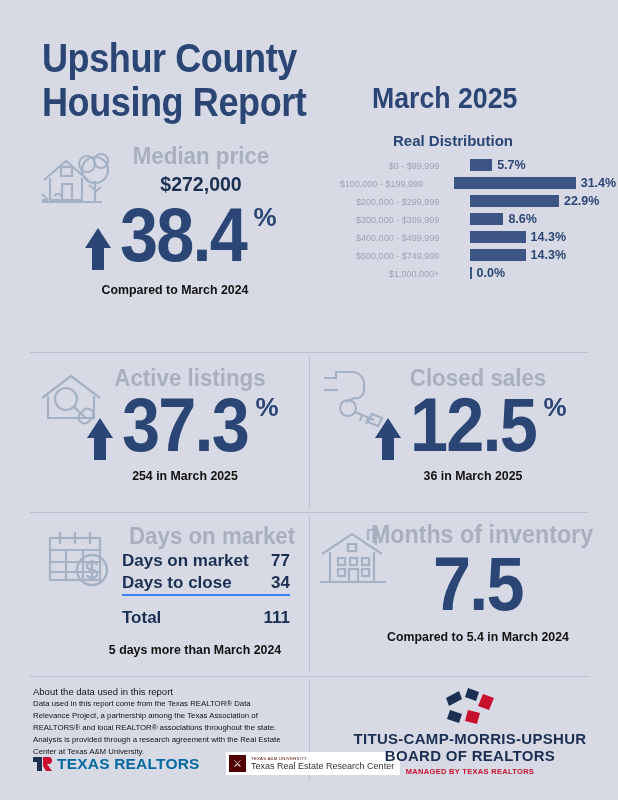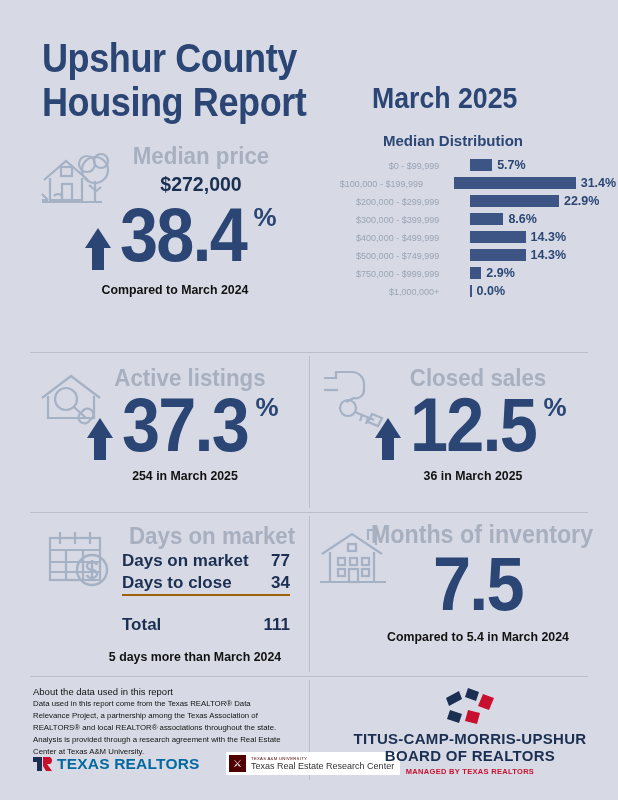--- a/index.html
+++ b/index.html
@@ -219,22 +219,22 @@
   }
   .dom-table td {
     color: #1b2f52;
     font-family: "Liberation Sans Narrow", "Liberation Sans", sans-serif;
     font-weight: bold;
     font-size: 17px;
     padding: 1px 0;
   }
   .dom-table td.val { text-align: right; }
   .dom-table tr.total td {
-    border-top: 2px solid #a16207;
-    padding-top: 19px;
+    border-top: 2px solid #3b82f6;
+    padding-top: 12px;
   }
   #dom-block .footnote { margin-top: 13px; margin-left: 40px; }
 
   
   #moi-block { left: 318px; top: 520px; width: 290px; }
   #moi-block .stat-head { margin-left: 38px; font-size: 25px; }
   #moi-block .big-row { margin-top: -2px; margin-left: 30px; }
   #moi-block .footnote { margin-top: 8px; margin-left: 30px; }
 
   
@@ -342,21 +342,21 @@
 
   <div class="header">
     <div class="title">
       <span>Upshur County</span>
       <span class="title-l2">Housing Report</span>
     </div>
     <div class="period">March 2025</div>
   </div>
 
   <div class="chart">
-    <div class="chart-title">Median Distribution</div>
+    <div class="chart-title">Real Distribution</div>
     <div id="chart-rows">
         <div class="bar-row">
           <div class="bar-label">$0 - $99,999</div>
           <div class="bar-wrap">
             <div class="bar" style="width: 22.1465px; background: rgb(61, 85, 132);"></div>
             <div class="bar-value">5.7%</div>
           </div>
         </div>
         <div class="bar-row">
           <div class="bar-label">$100,000 - $199,999</div>
@@ -384,27 +384,20 @@
           <div class="bar-wrap">
             <div class="bar" style="width: 55.5605px; background: rgb(61, 85, 132);"></div>
             <div class="bar-value">14.3%</div>
           </div>
         </div>
         <div class="bar-row">
           <div class="bar-label">$500,000 - $749,999</div>
           <div class="bar-wrap">
             <div class="bar" style="width: 55.5605px; background: rgb(61, 85, 132);"></div>
             <div class="bar-value">14.3%</div>
-          </div>
-        </div>
-        <div class="bar-row">
-          <div class="bar-label">$750,000 - $999,999</div>
-          <div class="bar-wrap">
-            <div class="bar" style="width: 11.2675px; background: rgb(61, 85, 132);"></div>
-            <div class="bar-value">2.9%</div>
           </div>
         </div>
         <div class="bar-row">
           <div class="bar-label">$1,000,000+</div>
           <div class="bar-wrap">
             <div class="bar" style="width: 0px; background: rgb(61, 85, 132);"></div>
             <div class="bar-value">0.0%</div>
           </div>
         </div>
       </div>

